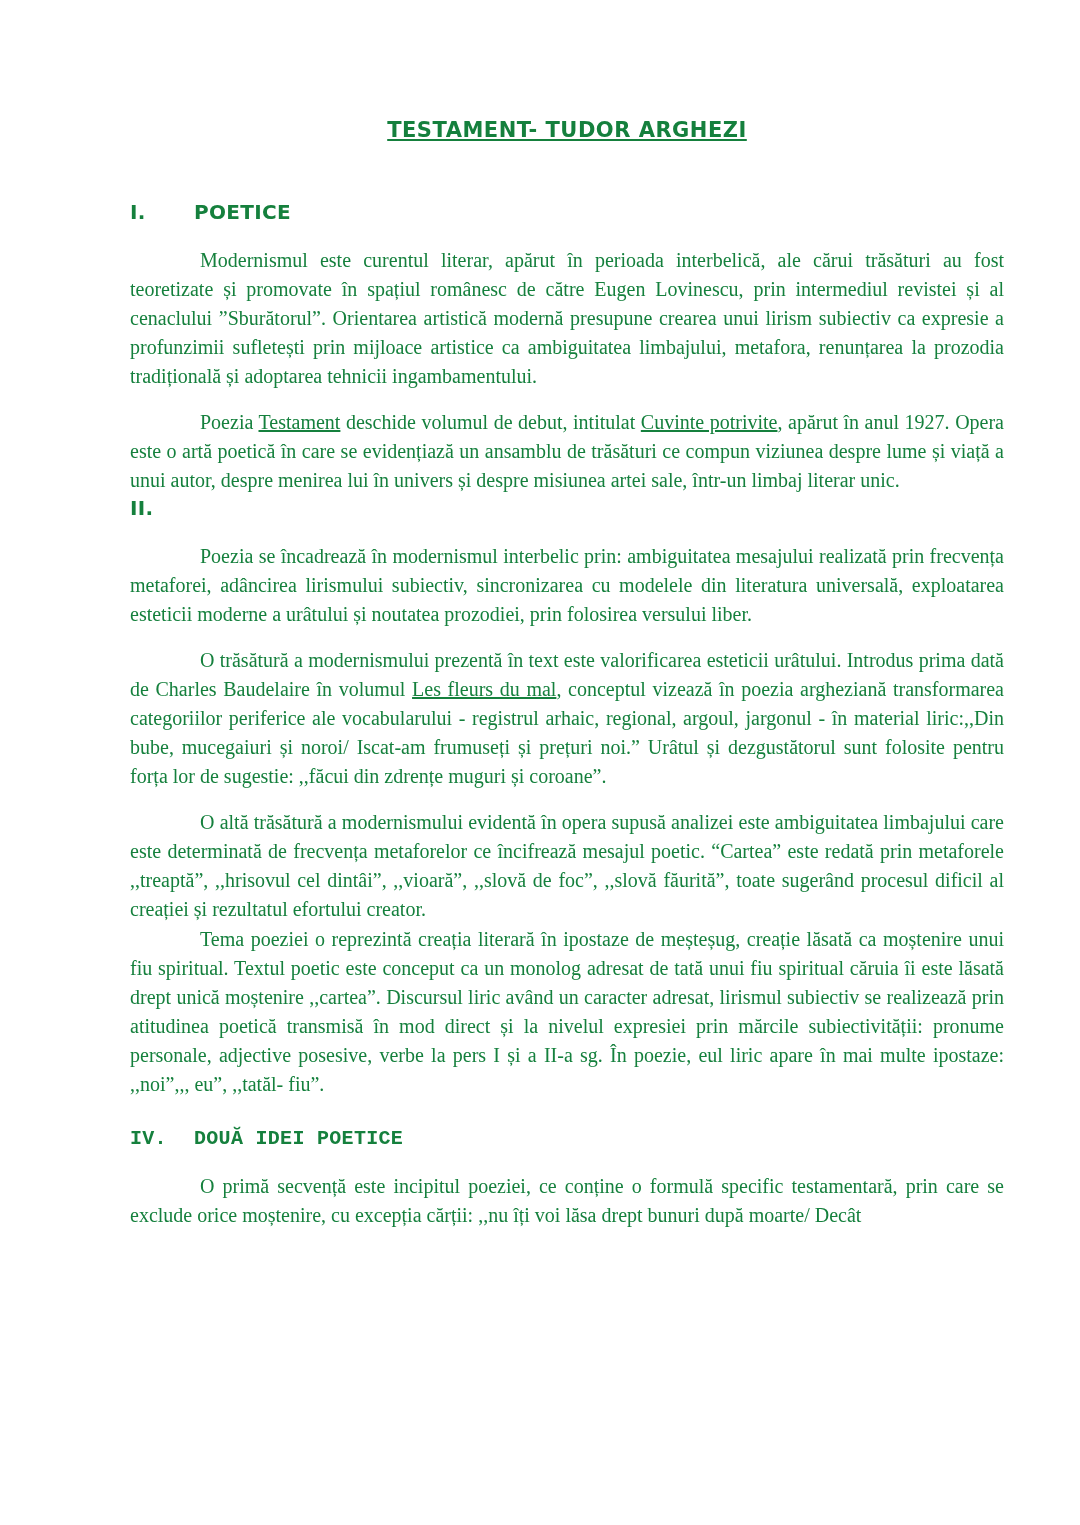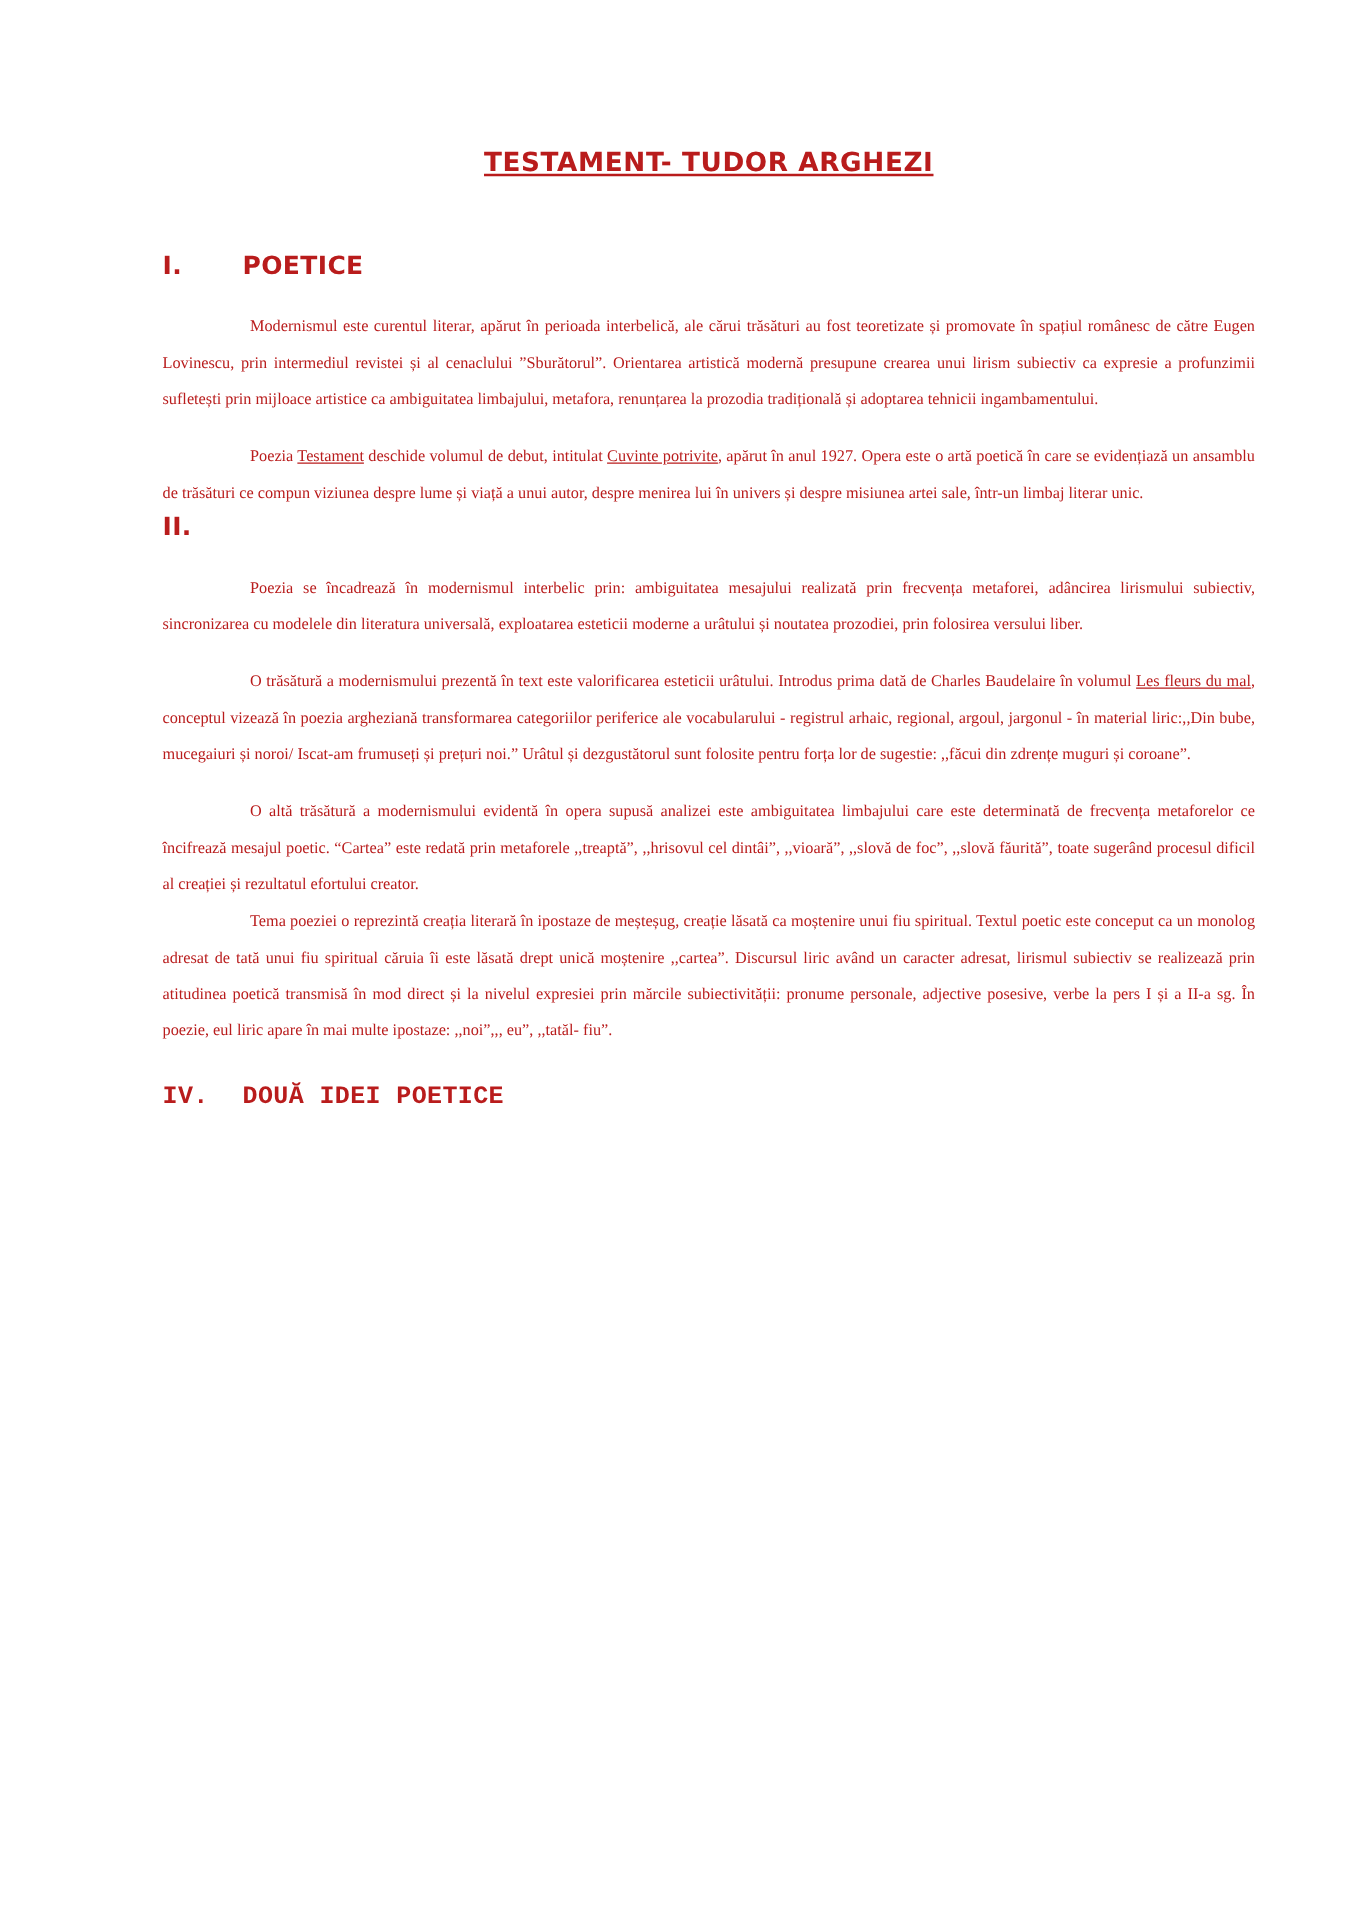--- a/index.html
+++ b/index.html
@@ -6,21 +6,21 @@
     margin: 0;
     padding: 0;
     background: #ffffff;
   }
   .page {
     position: relative;
     width: 1080px;
     min-height: 1525px;
     box-sizing: border-box;
     background: #ffffff;
-    color: #b91c1c;
+    color: #15803d;
     padding: 118px 76px 60px 130px;
   }
   .doc-title {
     font-family: "DejaVu Sans", "Liberation Sans", sans-serif;
     font-weight: bold;
     font-size: 21px;
     letter-spacing: 0.5px;
     text-align: center;
     text-decoration: underline;
     margin: 0 0 58px 0;
@@ -35,21 +35,21 @@
   }
   .heading .num {
     flex: 0 0 64px;
   }
   .heading.spaced {
     margin-top: 28px;
     font-family: Liberation Mono, monospace;
   }
   .para {
     font-family: "Liberation Serif", "DejaVu Serif", serif;
-    font-size: 13px;
+    font-size: 20px;
     line-height: 29px;
     text-align: justify;
     text-indent: 70px;
     margin: 0 0 17px 0;
   }
   .para.tight {
     margin-bottom: 1px;
   }
   .para .b { font-weight: normal; }
   .para .u { text-decoration: underline; }
@@ -81,14 +81,15 @@
   <p class="para tight"><span class="b">O altă trăsătură a modernismului</span><span> evidentă în opera supusă analizei este ambiguitatea limbajului care este determinată de frecvența metaforelor ce încifrează mesajul poetic. “Cartea” este redată prin metaforele ,,treaptă”, ,,hrisovul cel dintâi”, ,,vioară”, ,,slovă de foc”, ,,slovă făurită”, toate sugerând procesul dificil al creației și rezultatul efortului creator.</span></p>
 
 
   <p class="para"><span>Tema poeziei o reprezintă </span><span class="b">creația literară în ipostaze de meșteșug</span><span>, creație lăsată ca moștenire unui fiu spiritual. Textul poetic este conceput ca un monolog adresat de tată unui fiu spiritual căruia îi este lăsată drept unică moștenire ,,cartea”. Discursul liric având un caracter adresat, lirismul subiectiv se realizează prin atitudinea poetică transmisă în mod direct și la nivelul expresiei prin mărcile subiectivității: pronume personale, adjective posesive, verbe la pers I și a  II-a sg. În poezie, eul liric apare în mai multe ipostaze: ,,noi”,,, eu”, ,,tatăl- fiu”.</span></p>
 
   <div class="heading spaced">
     <span class="num">IV.</span>
     <span class="lab">DOUĂ IDEI POETICE</span>
   </div>
 
+  <p class="para"><span class="b">O primă secvență</span><span> este incipitul poeziei, ce conține o formulă specific testamentară, prin care se exclude orice moștenire, cu excepția cărții: ,,nu îți voi lăsa drept bunuri după moarte/ Decât</span></p>
 
 </div>
 
 </body></html>

